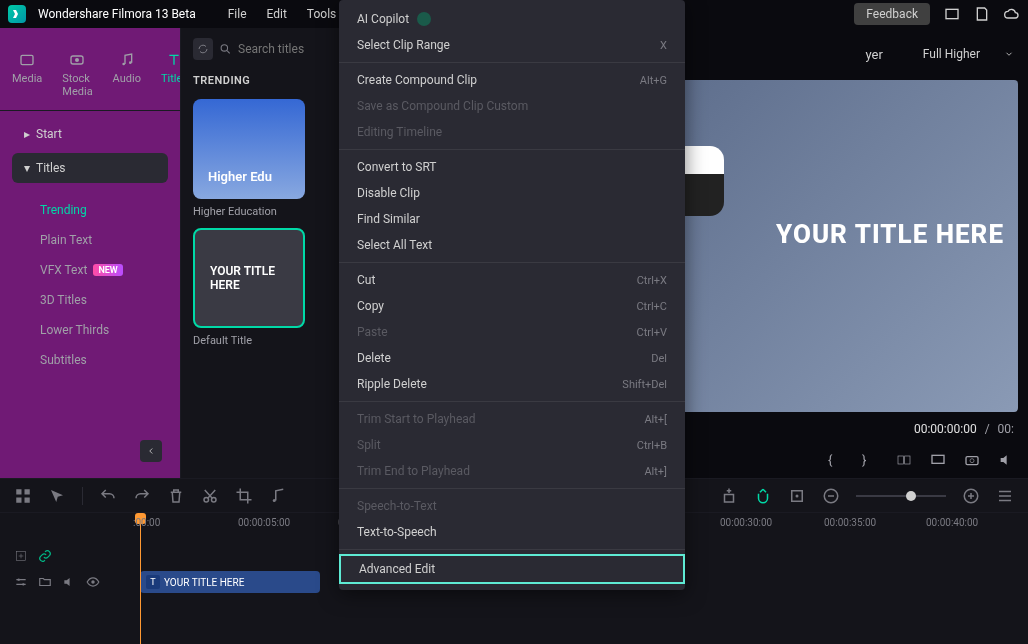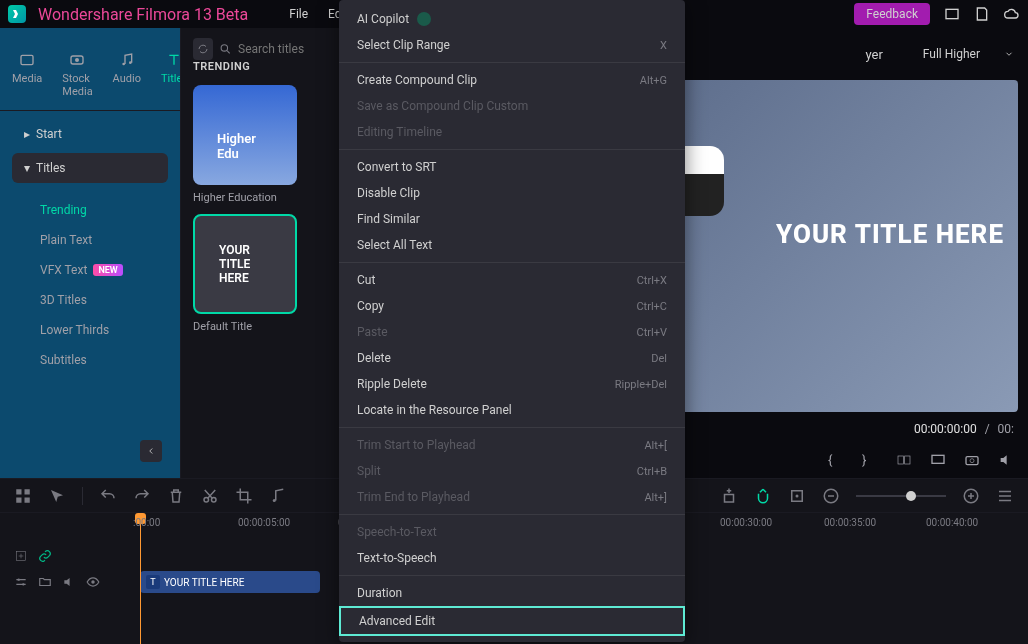--- a/index.html
+++ b/index.html
@@ -1,49 +1,49 @@
 <!DOCTYPE html>
 <html><head>
 <meta charset="utf-8">
 <style>
 * { margin: 0; padding: 0; box-sizing: border-box; font-family: -apple-system, BlinkMacSystemFont, "Segoe UI", Roboto, sans-serif; }
 body { background: #0a0a0f; color: #d0d0d0; width: 1028px; height: 644px; overflow: hidden; position: relative; font-size: 13px; }
 .titlebar { height: 28px; display: flex; align-items: center; padding: 0 8px; gap: 12px; background: #0a0a0f; }
 .logo { width: 18px; height: 18px; background: linear-gradient(135deg, #00c9a7, #0096a7); border-radius: 4px; display: flex; align-items: center; justify-content: center; }
 .logo svg { width: 12px; height: 12px; fill: white; }
-.app-title { font-size: 16px; color: #ec4899; }
-.menu-bar { display: flex; gap: 20px; margin-left: 29px; }
+.app-title { font-size: 12px; color: #ffffff; }
+.menu-bar { display: flex; gap: 20px; margin-left: 20px; }
 .menu-item { font-size: 12px; color: #d0d0d0; cursor: pointer; }
 .titlebar-right { margin-left: auto; display: flex; gap: 14px; align-items: center; }
-.feedback-btn { background: #a21caf; color: #d0d0d0; padding: 4px 12px; border-radius: 4px; font-size: 12px; border: none; cursor: pointer; }
+.feedback-btn { background: #404040; color: #d0d0d0; padding: 4px 12px; border-radius: 4px; font-size: 12px; border: none; cursor: pointer; }
 .titlebar-icon { width: 16px; height: 16px; cursor: pointer; }
 
 .top-section { display: flex; height: 450px; }
-.left-panel { width: 180px; background: #0c4a6e; padding-top: 12px; }
+.left-panel { width: 180px; background: #701a75; padding-top: 12px; }
 .tabs-row { display: flex; gap: 4px; padding: 8px 4px; border-bottom: 1px solid #1a1a22; }
 .tab { display: flex; flex-direction: column; align-items: center; gap: 4px; padding: 4px 8px; cursor: pointer; font-size: 11px; color: #a0a0a8; }
 .tab.active { color: #00d9a7; }
 .tab-icon { width: 20px; height: 16px; }
 .side-list { padding: 8px 12px; }
 .side-item { padding: 8px 12px; font-size: 12px; cursor: pointer; color: #d0d0d0; border-radius: 6px; margin-bottom: 4px; display: flex; align-items: center; gap: 6px; }
 .side-item.selected { background: #2a2a33; }
 .sub-list { padding: 8px 0 0 16px; }
 .sub-item { padding: 8px 12px; font-size: 12px; cursor: pointer; color: #a0a0a8; display: flex; align-items: center; gap: 6px; }
 .sub-item.active { color: #00d9a7; }
 .badge { background: linear-gradient(90deg, #ff4da6, #b94dff); color: white; font-size: 9px; padding: 1px 5px; border-radius: 3px; font-weight: 600; }
 .collapse-btn { position: absolute; left: 140px; top: 440px; width: 22px; height: 22px; background: #2a2a33; border-radius: 4px; display: flex; align-items: center; justify-content: center; cursor: pointer; }
 
 .middle-panel { width: 160px; background: #14141a; padding: 10px 12px; border-left: 1px solid #1a1a22; }
-.search-row { display: flex; align-items: center; gap: 6px; color: #7a7a82; }
+.search-row { display: flex; align-items: center; gap: 6px; margin-bottom: 14px; color: #7a7a82; }
 .search-icon { width: 14px; height: 14px; }
 .refresh-btn { width: 22px; height: 22px; background: #2a2a33; border-radius: 4px; display: flex; align-items: center; justify-content: center; cursor: pointer; }
 .section-title { font-size: 11px; font-weight: 600; color: #d0d0d0; letter-spacing: 0.5px; margin-bottom: 12px; }
 .thumb-grid { display: flex; gap: 10px; flex-wrap: wrap; }
 .thumb { width: 100px; }
-.thumb-img { width: 104px; height: 100px; border-radius: 8px; margin-bottom: 6px; display: flex; align-items: flex-end; padding: 24px; font-size: 13px; font-weight: 600; color: white; }
+.thumb-img { width: 112px; height: 100px; border-radius: 8px; margin-bottom: 6px; display: flex; align-items: flex-end; padding: 15px; font-size: 13px; font-weight: 600; color: white; }
 .thumb-img.t1 { background: linear-gradient(180deg, #3568d4 0%, #88a8e0 100%); }
 .thumb-img.t2 { background: linear-gradient(135deg, #ff3333, #2a2a55); }
 .thumb-label { font-size: 11px; color: #a0a0a8; }
 .thumb.selected .thumb-img { border: 2px solid #00d9a7; }
 .thumb-img.default { background: #3a3a44; align-items: center; justify-content: center; font-size: 12px; font-weight: 600; }
 
 .preview-panel { flex: 1; background: #0a0a0f; display: flex; flex-direction: column; position: relative; }
 .preview-header { height: 52px; display: flex; align-items: center; justify-content: flex-end; padding: 0 14px; gap: 6px; }
 .quality-select { background: transparent; color: #d0d0d0; border: none; font-size: 12px; padding: 4px 18px 4px 8px; cursor: pointer; }
 .chevron { width: 10px; height: 10px; }
@@ -414,24 +414,21 @@
   <div class="cm-item disabled">
       <span>Paste</span>
       <span class="cm-shortcut">Ctrl+V</span>
     </div>
   <div class="cm-item">
       <span>Delete</span>
       <span class="cm-shortcut">Del</span>
     </div>
   <div class="cm-item">
       <span>Ripple Delete</span>
-      <span class="cm-shortcut">Ripple+Del</span>
-    </div>
-  <div class="cm-item">
-      <span>Locate in the Resource Panel</span>
+      <span class="cm-shortcut">Shift+Del</span>
     </div>
   <div class="cm-divider"></div>
   <div class="cm-item disabled">
       <span>Trim Start to Playhead</span>
       <span class="cm-shortcut">Alt+[</span>
     </div>
   <div class="cm-item disabled">
       <span>Split</span>
       <span class="cm-shortcut">Ctrl+B</span>
     </div>
@@ -440,19 +437,16 @@
       <span class="cm-shortcut">Alt+]</span>
     </div>
   <div class="cm-divider"></div>
   <div class="cm-item disabled">
       <span>Speech-to-Text</span>
     </div>
   <div class="cm-item">
       <span>Text-to-Speech</span>
     </div>
   <div class="cm-divider"></div>
-  <div class="cm-item">
-      <span>Duration</span>
-    </div>
   <div class="cm-item cm-highlight">
       <span>Advanced Edit</span>
     </div>
 </div>
 
 </body></html>

